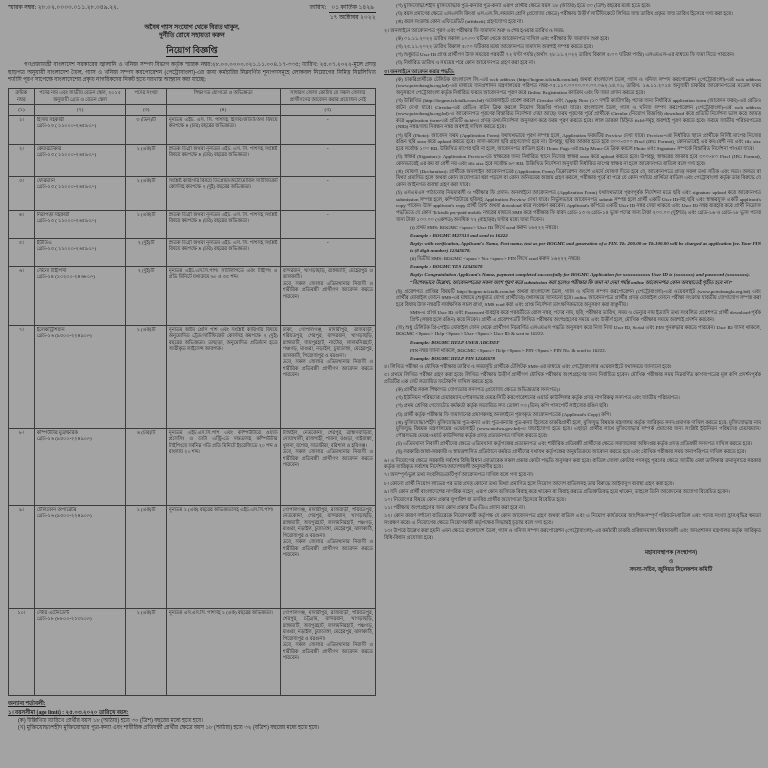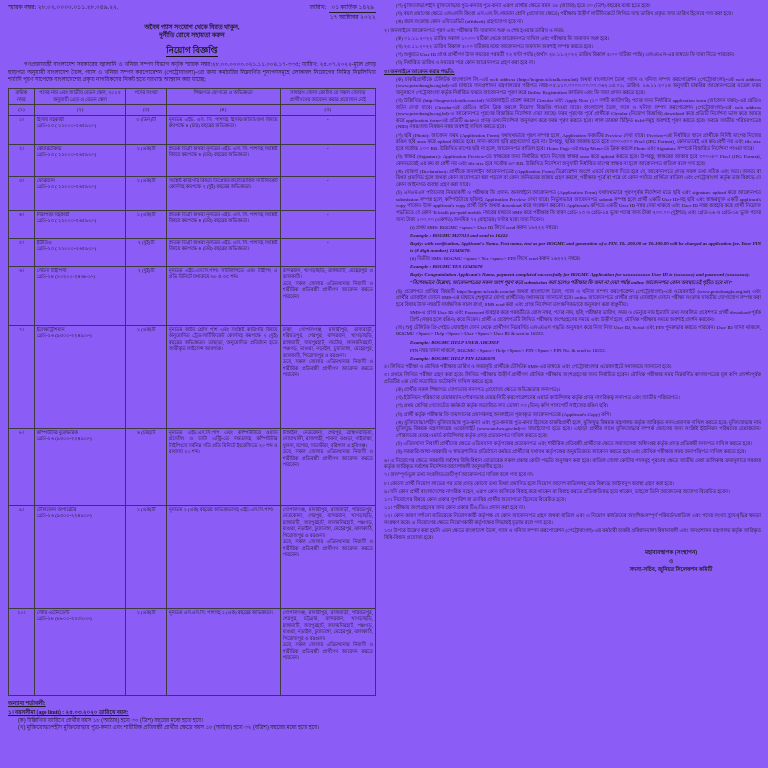--- a/index.html
+++ b/index.html
@@ -1,21 +1,21 @@
 <!DOCTYPE html>
 <html><head>
 <meta charset="utf-8">
 <style>
   html,body{margin:0;padding:0;}
   body{
     width:768px;height:768px;position:relative;overflow:hidden;
     background:#ffffff;color:#1b1b1b;
     font-family:"Liberation Serif","DejaVu Serif",serif;
   }
-  .page{position:absolute;inset:0;background:#8b5cf6;}
+  .page{position:absolute;inset:0;background:#a3a3a3;}
   
   .col-left{position:absolute;left:8px;top:4px;width:368px;height:760px;overflow:hidden;}
   .memo-row{display:flex;justify-content:space-between;align-items:flex-start;font-size:6px;line-height:1.25;}
   .memo{white-space:nowrap;}
   .date-wrap{display:flex;gap:3px;align-items:flex-start;}
   .date-stack{text-align:center;}
   .date-top{display:block;border-bottom:0.8px solid #222;padding:0 2px 0.5px 2px;}
   .date-bot{display:block;padding-top:0.5px;}
   .slogan{ text-align:center;font-weight:bold;font-size:6.2px;line-height:1.35;margin-top:2px;}
   .doc-title{text-align:center;font-weight:bold;font-size:8.6px;margin:4px 0 3px 0;}

